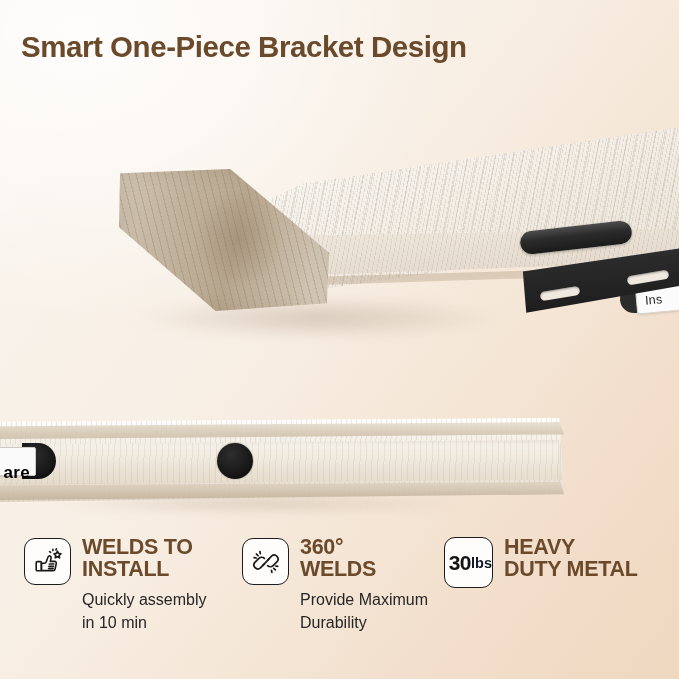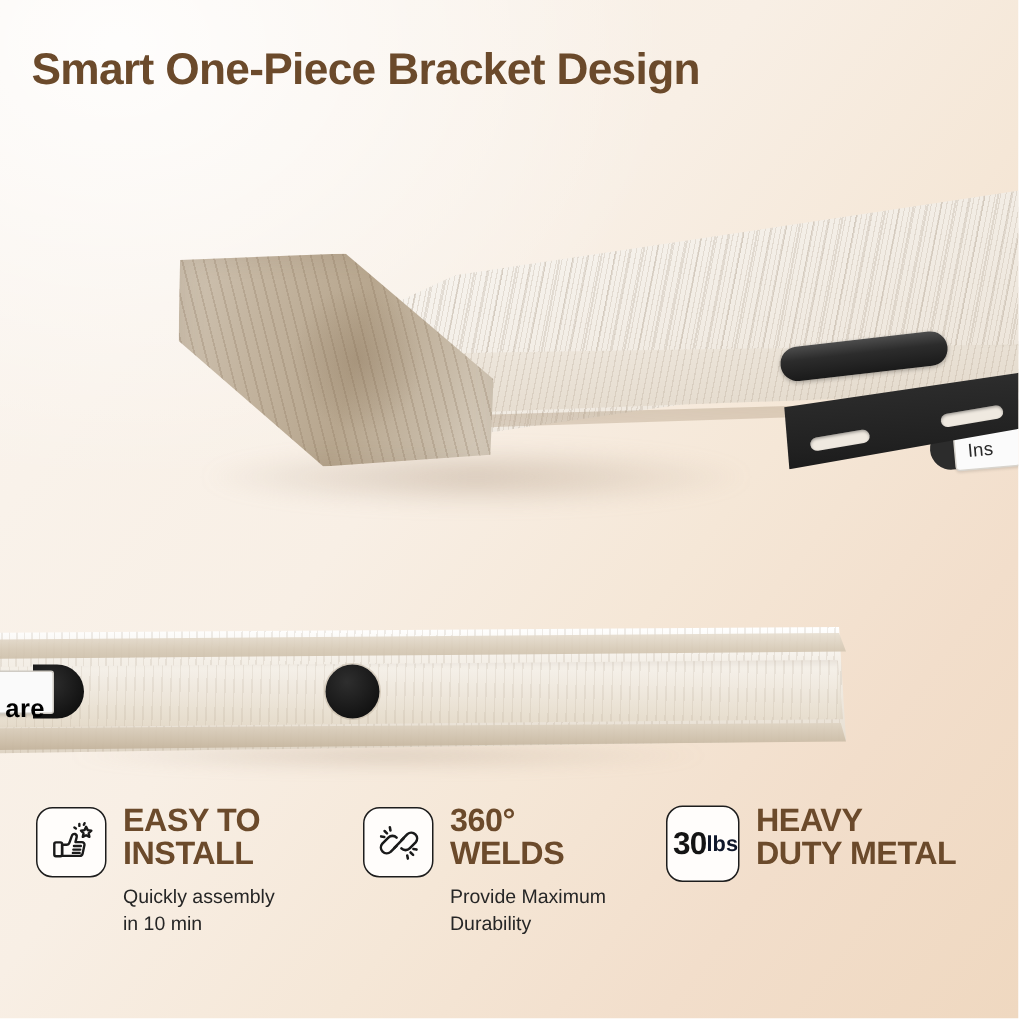--- a/index.html
+++ b/index.html
@@ -421,21 +421,21 @@
   .f-title {
     font-size: 21.5px;
     font-weight: bold;
     color: #6b4a2b;
     line-height: 1.0;
     letter-spacing: -0.3px;
     white-space: pre-line;
   }
   .f-sub {
     margin-top: 9px;
-    font-size: 13px;
+    font-size: 16px;
     font-weight: 400;
     color: #262626;
     line-height: 1.42;
     white-space: pre-line;
   }
 </style>
 </head>
 <body>
 
 <div class="page">
@@ -489,21 +489,21 @@
                    C15.2 9.3 16.1 8.7 17.0 9.0 C17.9 9.3 18.3 10.2 18.1 11.1
                    L17.3 14.4 L21.6 14.4 C22.7 14.4 23.5 15.3 23.3 16.3
                    L22.1 22.0 C21.9 22.9 21.1 23.6 20.2 23.6 L8.4 23.6 Z"></path>
           <path d="M16.3 17.0 L20.9 17.0 M15.9 19.4 L20.5 19.4 M15.6 21.6 L20.1 21.6"></path>
           <path d="M24.4 4.2 L25.5 6.4 L27.9 6.8 L26.1 8.5 L26.6 10.9
                    L24.4 9.8 L22.2 10.9 L22.7 8.5 L21.0 6.8 L23.4 6.4 Z"></path>
           <path d="M19.9 3.6 L19.9 2.3 M22.9 2.9 L23.4 1.8 M17.6 5.4 L16.6 4.7"></path>
         </svg>
       </div>
       <div class="f-text">
-        <div class="f-title">EASY TO
+        <div class="f-title">WELDS TO
 INSTALL</div>
         <div class="f-sub">Quickly assembly
 in 10 min</div>
       </div>
     </div>
 
     <div class="feature f2">
       <div class="icon-box">
         <svg width="30" height="30" viewBox="0 0 30 30" fill="none" stroke="#1a1a1a" stroke-width="1.7" stroke-linecap="round" stroke-linejoin="round">
           <path d="M13.4 16.9 L9.4 20.9 a3.9 3.9 0 0 1-5.5-5.5 L7.9 11.4

